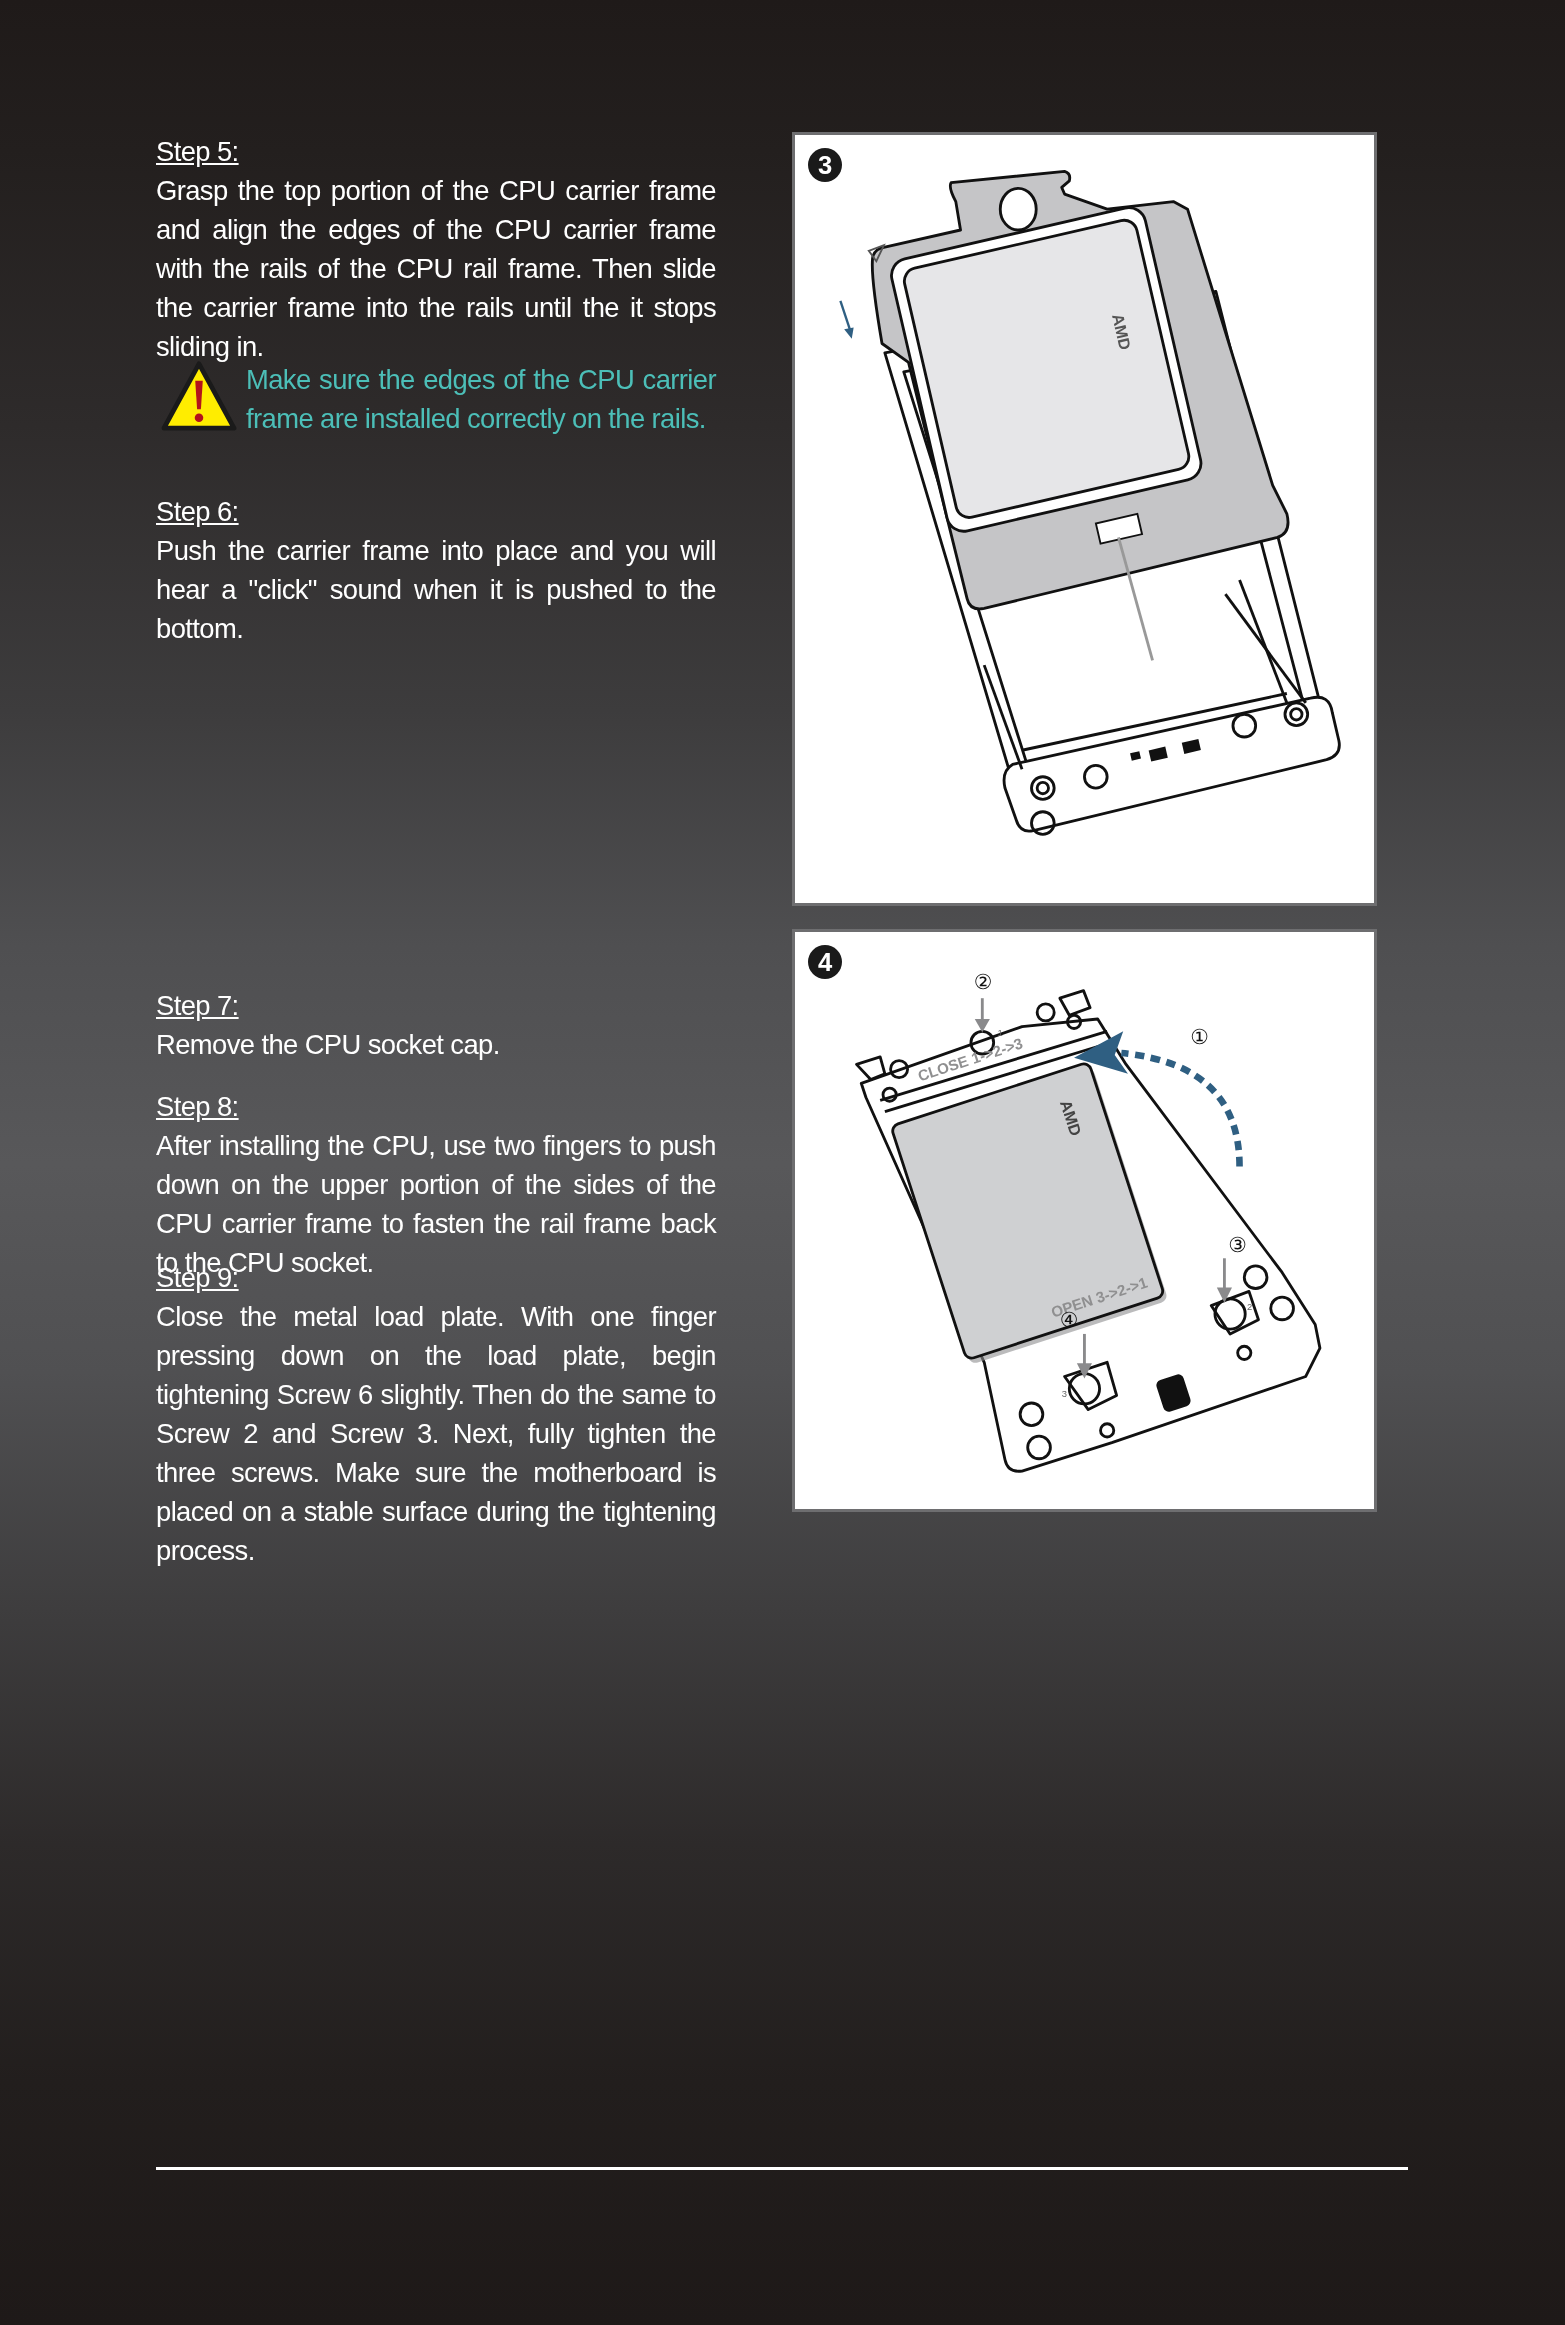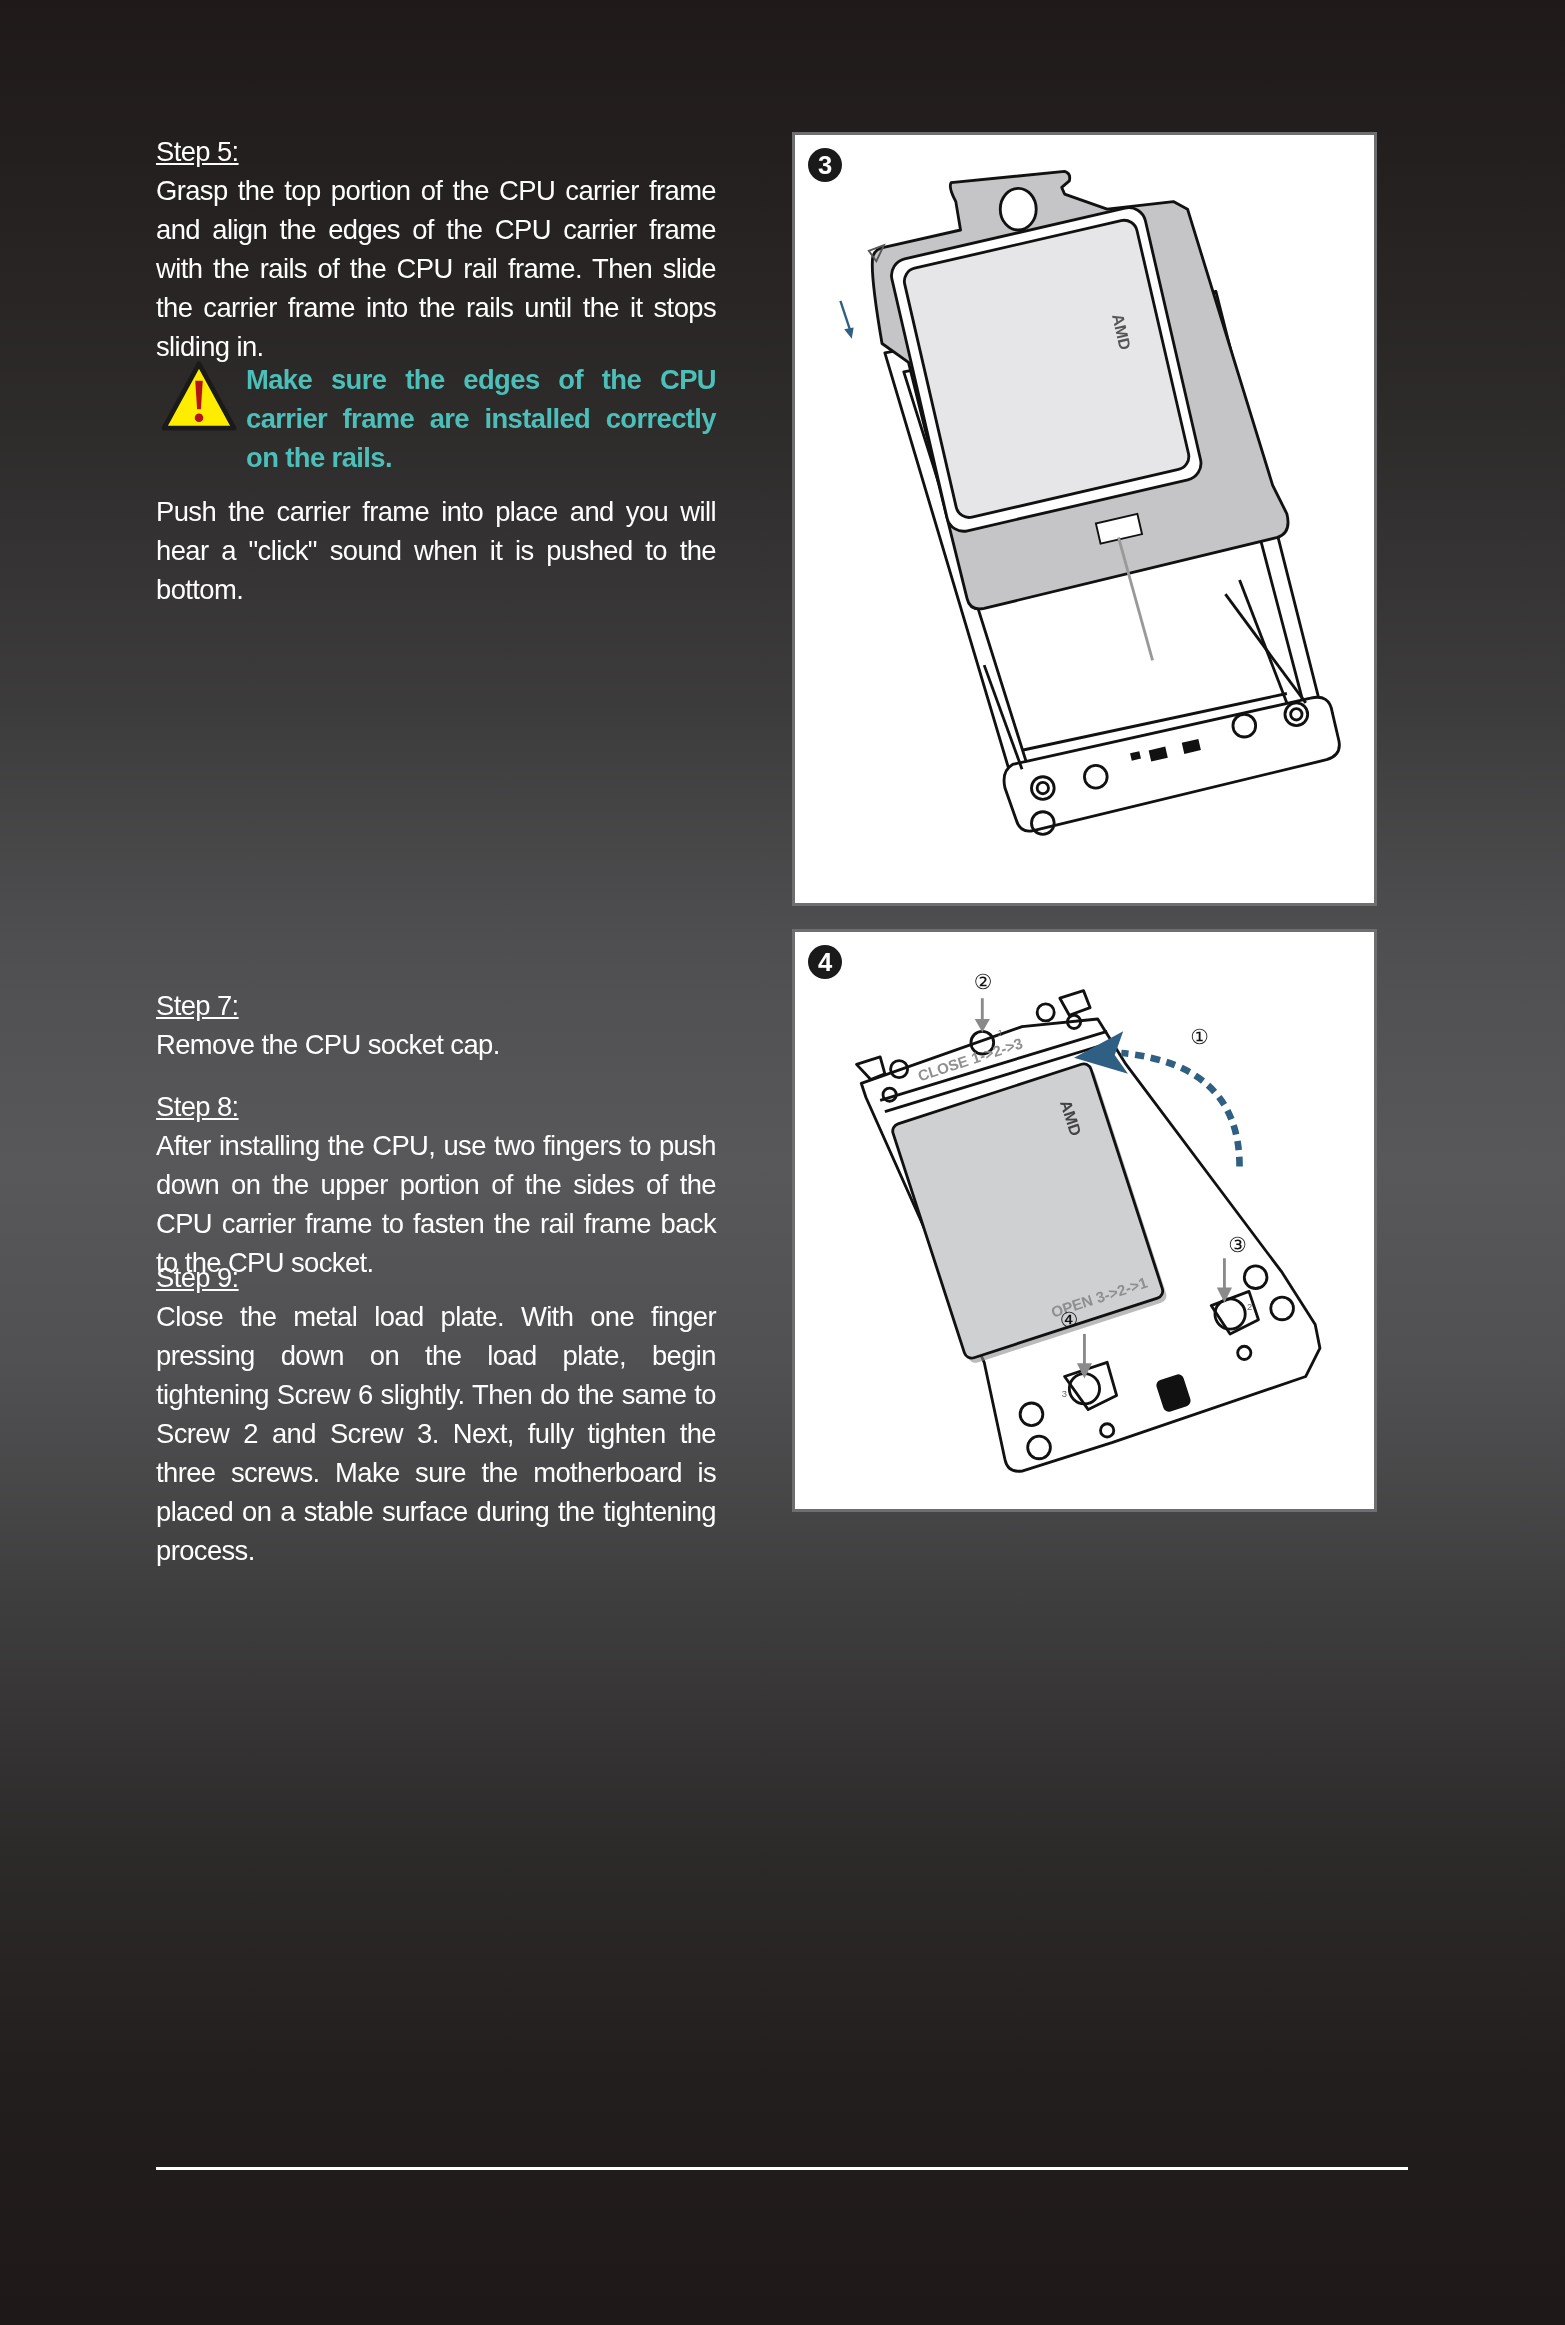--- a/index.html
+++ b/index.html
@@ -35,21 +35,20 @@
       transform-origin: left top;
     }
     .step-label { display: block; text-decoration: underline; }
     .step-body { display: block; }
     .warning {
       position: absolute;
       left: 161px;
       top: 360px;
       width: 558px;
       height: 81px;
-      font-weight: bold;
     }
     .warning .icon {
       position: absolute;
       left: 0; top: 0;
       width: 76px; height: 72px;
     }
     .warning .text {
       position: absolute;
       left: 85px;
       top: 0;
@@ -103,20 +102,21 @@
     <svg width="76" height="72" viewBox="0 0 80 76">
       <polygon points="40,4 77,72 3,72" fill="#ffed00" stroke="#1a1a1a" stroke-width="5" stroke-linejoin="round"></polygon>
       <path d="M36 22 L44 22 L42 52 L38 52 Z" fill="#b3121b"></path>
       <circle cx="40" cy="61" r="4.5" fill="#b3121b"></circle>
     </svg>
   </span>
   <span class="text">Make sure the edges of the CPU carrier frame are installed correctly on the rails.</span>
 </div>
 
 <div class="col-text" style="top:492px;">
+  <span class="step-label">Step 6:</span>
   <span class="step-body">Push the carrier frame into place and you will hear a "click" sound when it is pushed to the bottom.</span>
 </div>
 
 <div class="col-text" style="top:938px;margin-top:48px;">
   <span class="step-label">Step 7:</span>
   <span class="step-body">Remove the CPU socket cap.</span>
 </div>
 
 <div class="col-text" style="top:1039px;margin-top:48px;">
   <span class="step-label">Step 8:</span>

